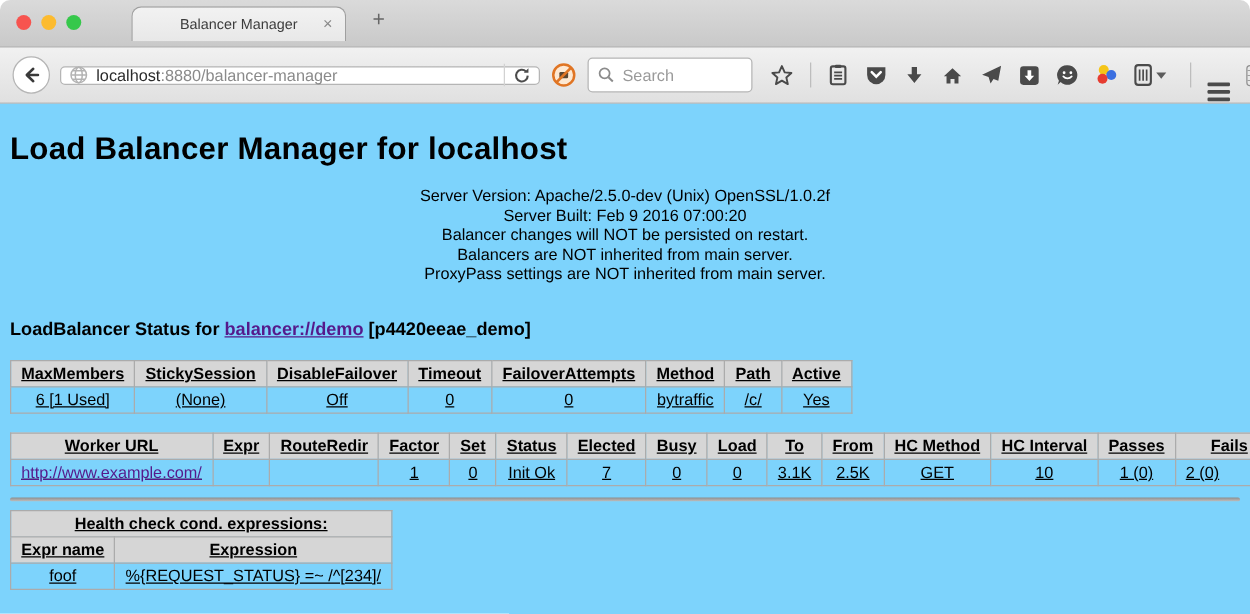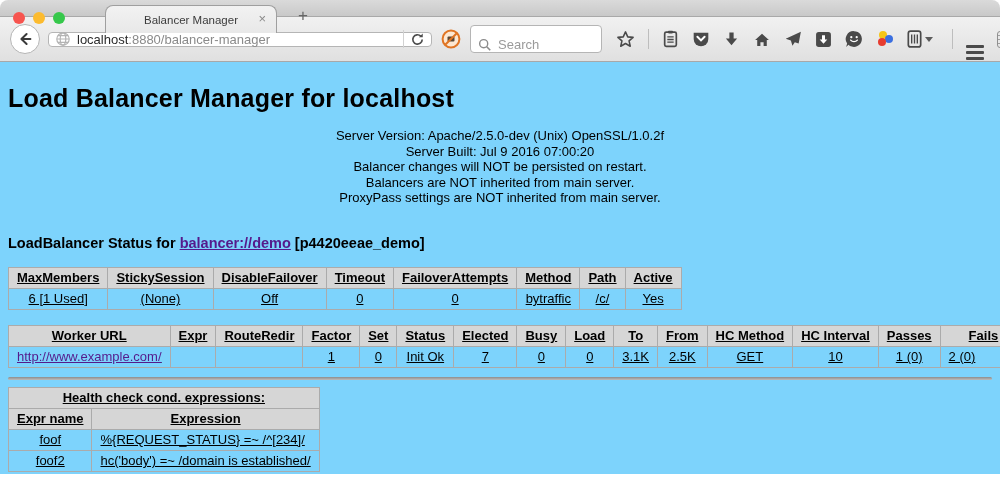--- a/index.html
+++ b/index.html
@@ -1,21 +1,21 @@
 <!DOCTYPE html>
 <html><head>
 <meta charset="utf-8">
 <style>
   * { box-sizing: border-box; margin: 0; padding: 0; }
   html,body { width:1000px; height:491px; }
   body { font-family: "Liberation Sans", sans-serif; background:#fff; overflow:hidden; }
   .window { width:1000px; height:491px; border-radius:8px 8px 0 0; overflow:hidden; background:#fff; }
 
   
-  .titlebar { position:relative; height:17px;
+  .titlebar { position:relative; height:38px;
     background:linear-gradient(#dadada,#c9c9c9);
     border-bottom:1px solid #a9a9a9; }
   .traffic { position:absolute; top:12px; left:13px; display:flex; gap:8px; }
   .traffic span { width:12px; height:12px; border-radius:50%; display:block; }
   .tab { position:absolute; left:105px; top:5px; width:172px; height:28px;
     background:linear-gradient(#f2f2f2,#e8e8e8);
     border:1px solid #9f9f9f; border-bottom:none; border-radius:8px 8px 0 0;
     display:flex; align-items:center; justify-content:center; }
   .tab-title { font-size:11.5px; color:#3c3c3c; }
   .tab-close { position:absolute; right:10px; top:5px; font-size:13px; color:#8a8a8a; cursor:default; }
@@ -29,21 +29,21 @@
   .urlbar { margin-left:8px; width:384px; height:15px; background:#fff;
     border:1px solid #b5b5b5; border-radius:4px; display:flex; align-items:center;
     padding:0 6px; flex:none; }
   .url-text { flex:1; font-size:13px; margin-left:6px; white-space:nowrap; overflow:hidden; }
   .url-host { color:#2b2b2b; }
   .url-path { color:#8a8a8a; }
   .vdiv { width:1px; height:18px; background:#d2d2d2; margin:0 6px; flex:none; }
   .icon-btn { display:flex; align-items:center; justify-content:center; flex:none; }
   .blocked { margin-left:9px; width:26px; height:26px; display:flex; align-items:center; justify-content:center; }
   .searchbar { margin-left:9px; width:132px; height:28px; background:#fff;
-    border:1px solid #b5b5b5; border-radius:4px; display:flex; align-items:flex-end; padding:0 7px; flex:none; }
+    border:1px solid #b5b5b5; border-radius:4px; display:flex; align-items:center; padding:0 7px; flex:none; }
   .search-ph { font-size:13px; color:#9a9a9a; margin-left:6px; }
   .tools { display:flex; align-items:center; margin-left:14px; gap:13px; flex:1; }
   .tool-div { width:1px; height:20px; background:#bdbdbd; }
   .dots { position:relative; width:18px; height:18px; }
   .dots i { position:absolute; width:8px; height:8px; border-radius:50%; display:block; }
   .dots .d-y { left:3px; top:1px; }
   .dots .d-b { left:9px; top:5px; }
   .dots .d-r { left:2px; top:8px; }
   .caret-down { width:0; height:0; border-left:4px solid transparent; border-right:4px solid transparent;
     border-top:5px solid #5c5c5c; margin-left:3px; }
@@ -224,21 +224,21 @@
         <span class="page-prev"></span>
       </span>
     </div>
   </div>
 
   <div class="content">
     <h1 class="page-title">Load Balancer Manager for localhost</h1>
 
     <div class="server-info">
       <div>Server Version: Apache/2.5.0-dev (Unix) OpenSSL/1.0.2f</div>
-      <div>Server Built: Jul 9 2016 07:00:20</div>
+      <div>Server Built: Feb 9 2016 07:00:20</div>
       <div>Balancer changes will NOT be persisted on restart.</div>
       <div>Balancers are NOT inherited from main server.</div>
       <div>ProxyPass settings are NOT inherited from main server.</div>
     </div>
 
     <div class="status-heading"><span>LoadBalancer Status for </span><a href="#" class="purple">balancer://demo</a><span> [p4420eeae_demo]</span></div>
 
     <table class="tbl-balancer">
       <tbody>
           <tr>
@@ -315,21 +315,17 @@
         <th colspan="2">Health check cond. expressions:</th>
       </tr>
       <tr>
         <th>Expr name</th>
         <th>Expression</th>
       </tr>
       <tr>
         <td>foof</td>
         <td class="lft">%{REQUEST_STATUS} =~ /^[234]/</td>
       </tr>
-      <tr>
-        <td>foof2</td>
-        <td class="lft">hc('body') =~ /domain is established/</td>
-      </tr>
     </tbody>
       </table>
 
   </div>
 </div>
 
 </body></html>

